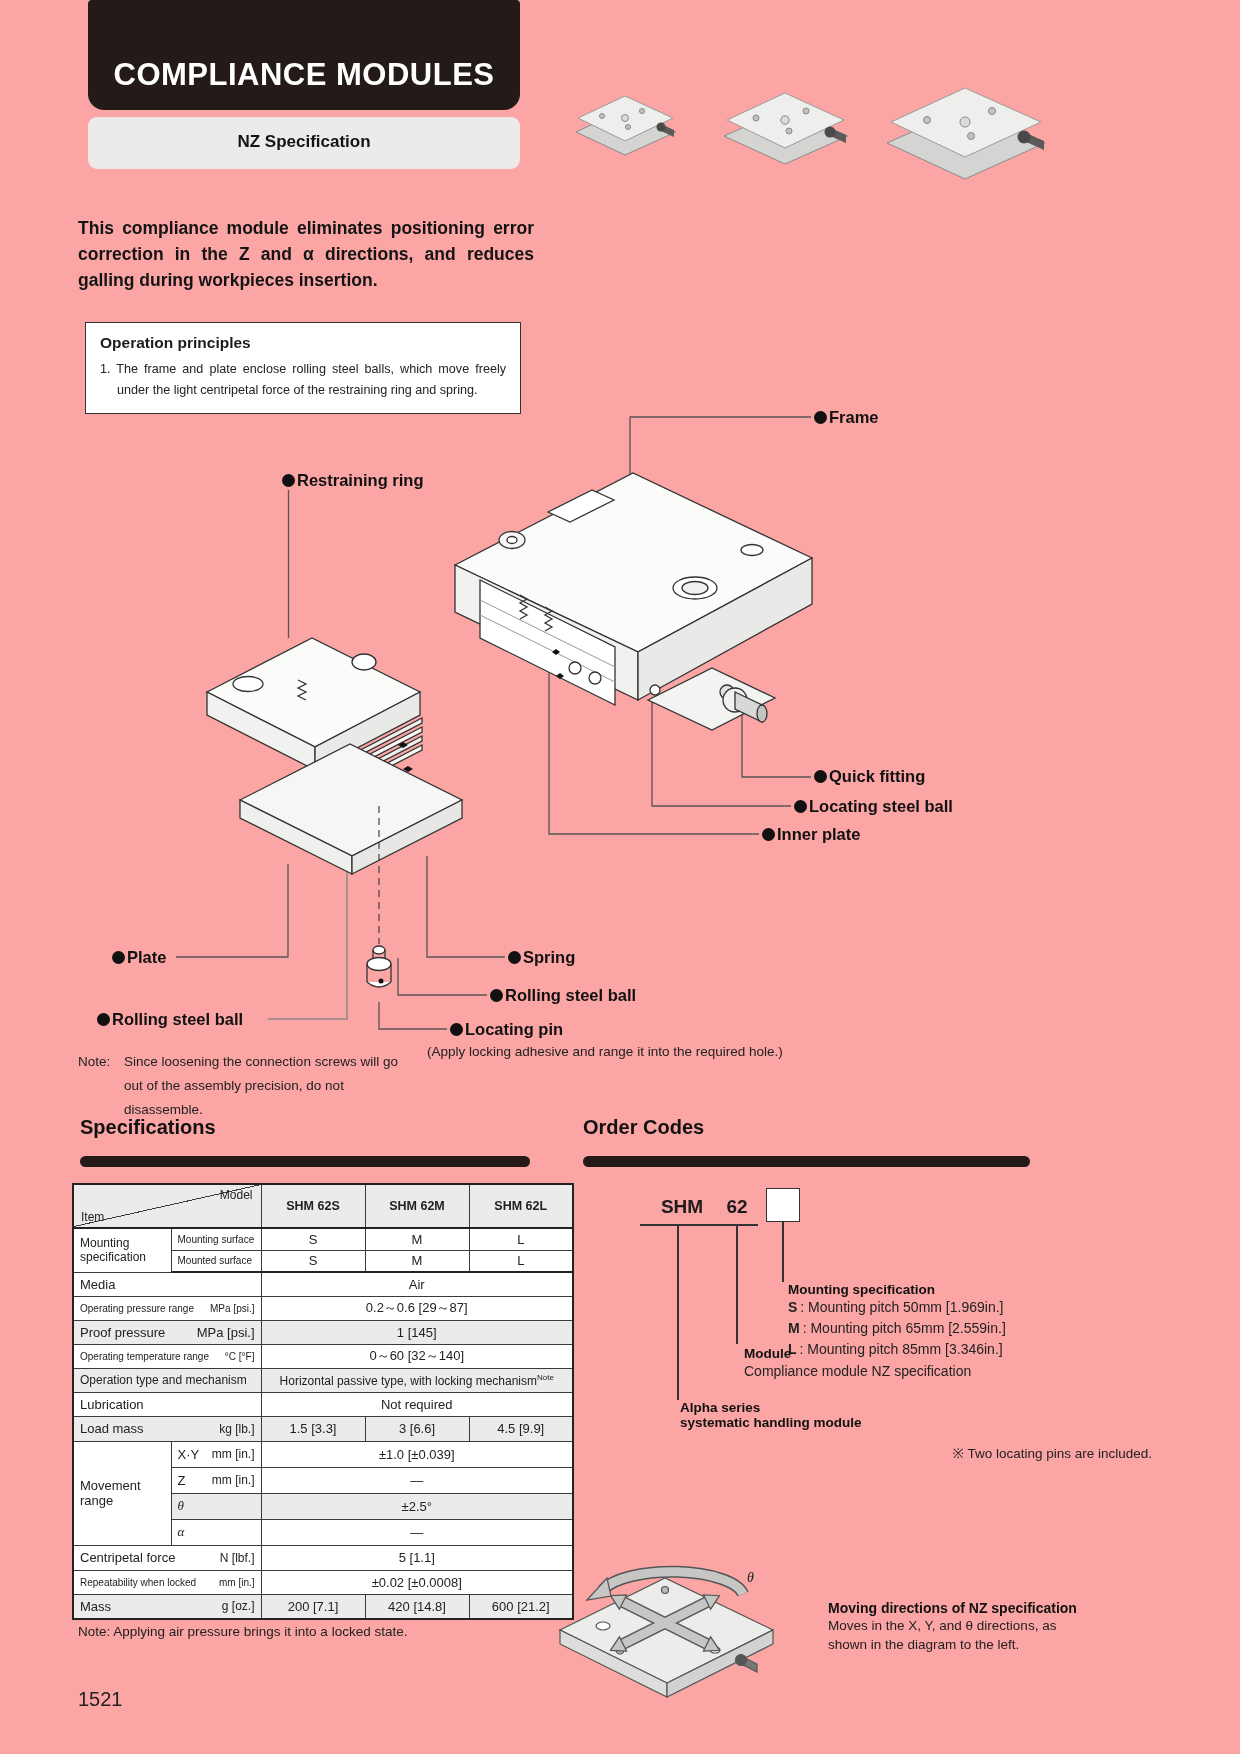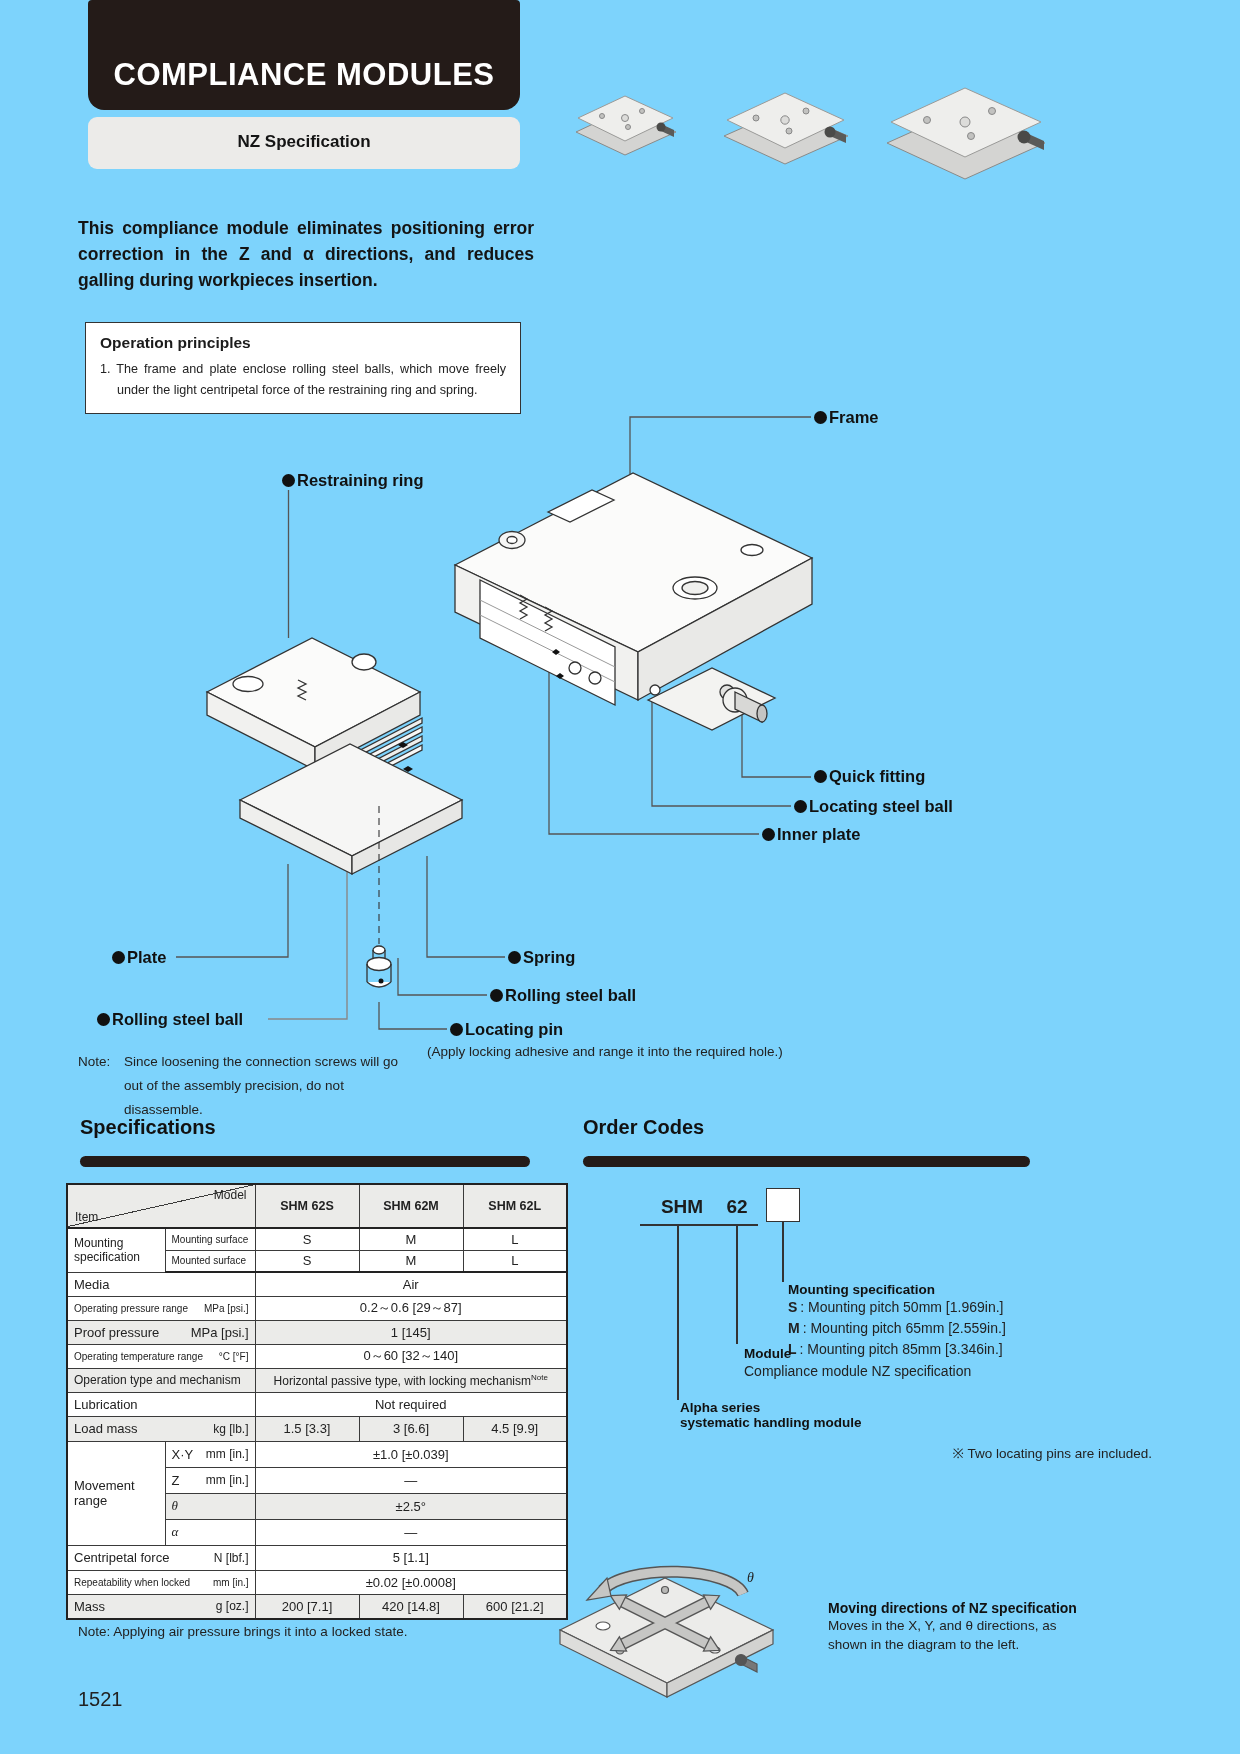--- a/index.html
+++ b/index.html
@@ -1,17 +1,17 @@
 <!DOCTYPE html>
 <html><head>
 <meta charset="utf-8">
 <style>
   * { margin:0; padding:0; box-sizing:border-box; }
   body { background:#888; font-family:"Liberation Sans", sans-serif; color:#1c1c1c; }
-  .page { position:relative; width:1240px; height:1754px; background:#7dd3fc; margin:0 auto; overflow:hidden;padding-left:12px; }
+  .page { position:relative; width:1240px; height:1754px; background:#fca5a5; margin:0 auto; overflow:hidden;padding-left:12px; }
   .abs { position:absolute; }
 
   
   .banner-black { left:88px; top:0; width:432px; height:110px; background:#241b18;
     border-radius:4px 4px 16px 16px; color:#fff; text-align:center; }
   .banner-black .t { padding-top:57px; font-size:31px; font-weight:bold; letter-spacing:0.5px; }
   .banner-gray { left:88px; top:117px; width:432px; height:52px; background:#ecebe9;
     border-radius:9px; text-align:center; }
   .banner-gray .t { padding-top:15px; font-size:17px; font-weight:bold; color:#141414; }
 
@@ -30,21 +30,21 @@
   .plain { font-size:13.5px; font-weight:normal; color:#222; }
   .noteblk { left:78px; top:1050px; display:flex; font-size:13.5px; color:#222; line-height:24px; }
   .noteblk .nl { width:46px; }
   .noteblk .nt span { display:block; }
 
   
   .h2 { font-size:20px; font-weight:bold; color:#111; }
   .hbar { height:11px; background:#241b18; border-radius:6px; }
 
   
-  table.spec { left:66px; top:1183px; position:absolute; border-collapse:collapse; table-layout:fixed;
+  table.spec { left:72px; top:1183px; position:absolute; border-collapse:collapse; table-layout:fixed;
     width:500px; border:2px solid #222; background:#fff; }
   table.spec td { border:1px solid #3a3a3a; padding:0 6px; font-size:12px; color:#222; vertical-align:middle; }
   table.spec .val { text-align:center; font-size:13px; }
   table.spec .hmodel { background:#ebebe9; font-weight:bold; font-size:12.5px; text-align:center; }
   table.spec .shade { background:#ebebe9; }
   table.spec .sm { font-size:10px; }
   table.spec .l13 { font-size:13px; }
   table.spec .bb2 { border-bottom:2px solid #222; }
   tr.r44 td { height:44px; } tr.r22 td { height:22px; } tr.r24 td { height:24px; }
   tr.r25 td { height:25px; } tr.r26 td { height:26px; }

